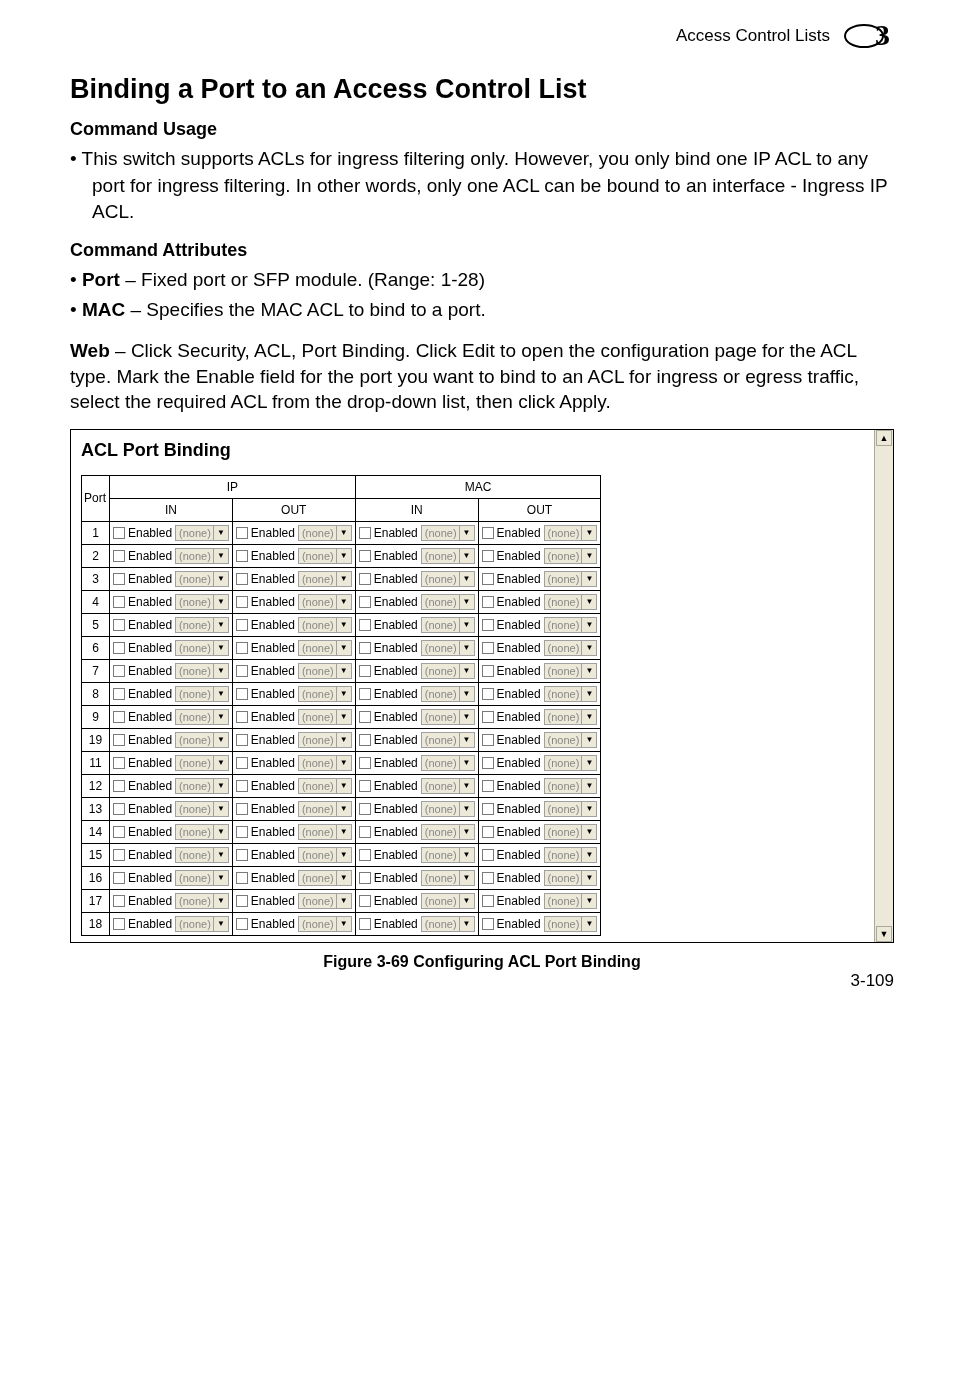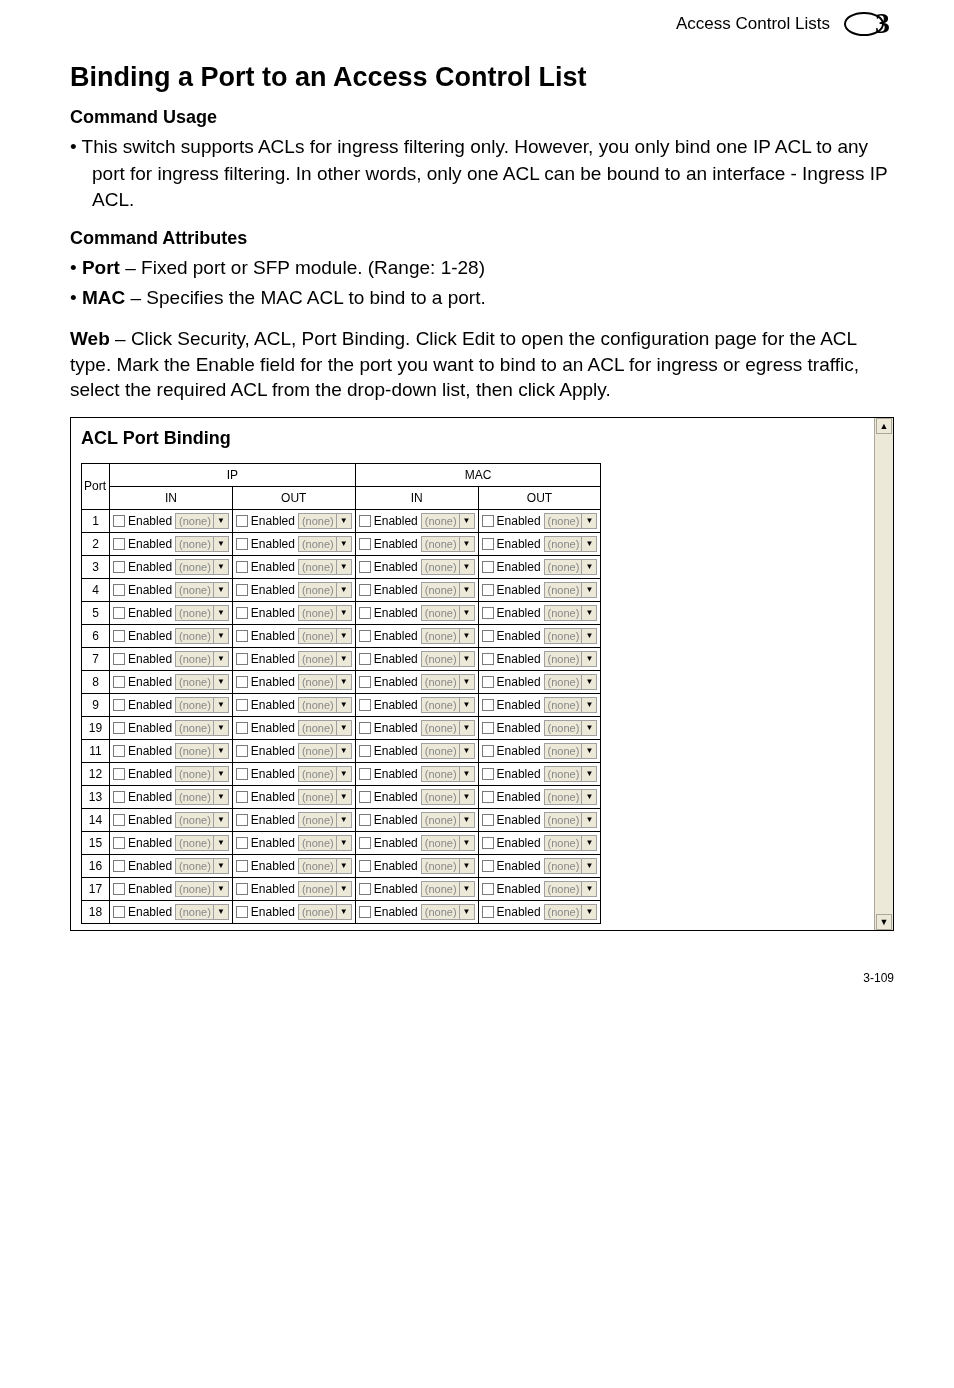--- a/index.html
+++ b/index.html
@@ -4,21 +4,21 @@
 <style>
   body {
     margin: 0;
     padding: 0;
     font-family: Arial, Helvetica, sans-serif;
     background: #fff;
     color: #000;
     width: 954px;
   }
   .page {
-    padding: 8px 60px 30px 70px;
+    padding: 20px 60px 30px 70px;
     position: relative;
     box-sizing: border-box;
   }
   .header-line {
     display: flex;
     justify-content: flex-end;
     align-items: center;
     gap: 14px;
     font-size: 17px;
     margin-bottom: 22px;
@@ -157,22 +157,21 @@
   }
   td.portnum { text-align: right; padding-right: 4px; }
   .fig-caption {
     text-align: center;
     font-size: 16px;
     font-weight: bold;
     margin-top: 10px;
   }
   .pagenum {
     text-align: right;
-    font-size: 12px;
-    margin-top: 40px;
+    font-size: 17px;
   }
 </style>
 </head>
 <body>
 
 <div class="page">
 
   <div class="header-line">
     <span>Access Control Lists</span>
     <span class="chapter-badge">
@@ -993,15 +992,16 @@
                   <span class="opt">(none)</span>
                   <span class="arr">▼</span>
                 </span>
               </div>
             </td>
           </tr>
         </tbody>
     </table>
   </div>
 
+  <div class="fig-caption">Figure 3-69  Configuring ACL Port Binding</div>
 
   <div class="pagenum">3-109</div>
 </div>
 
 </body></html>

